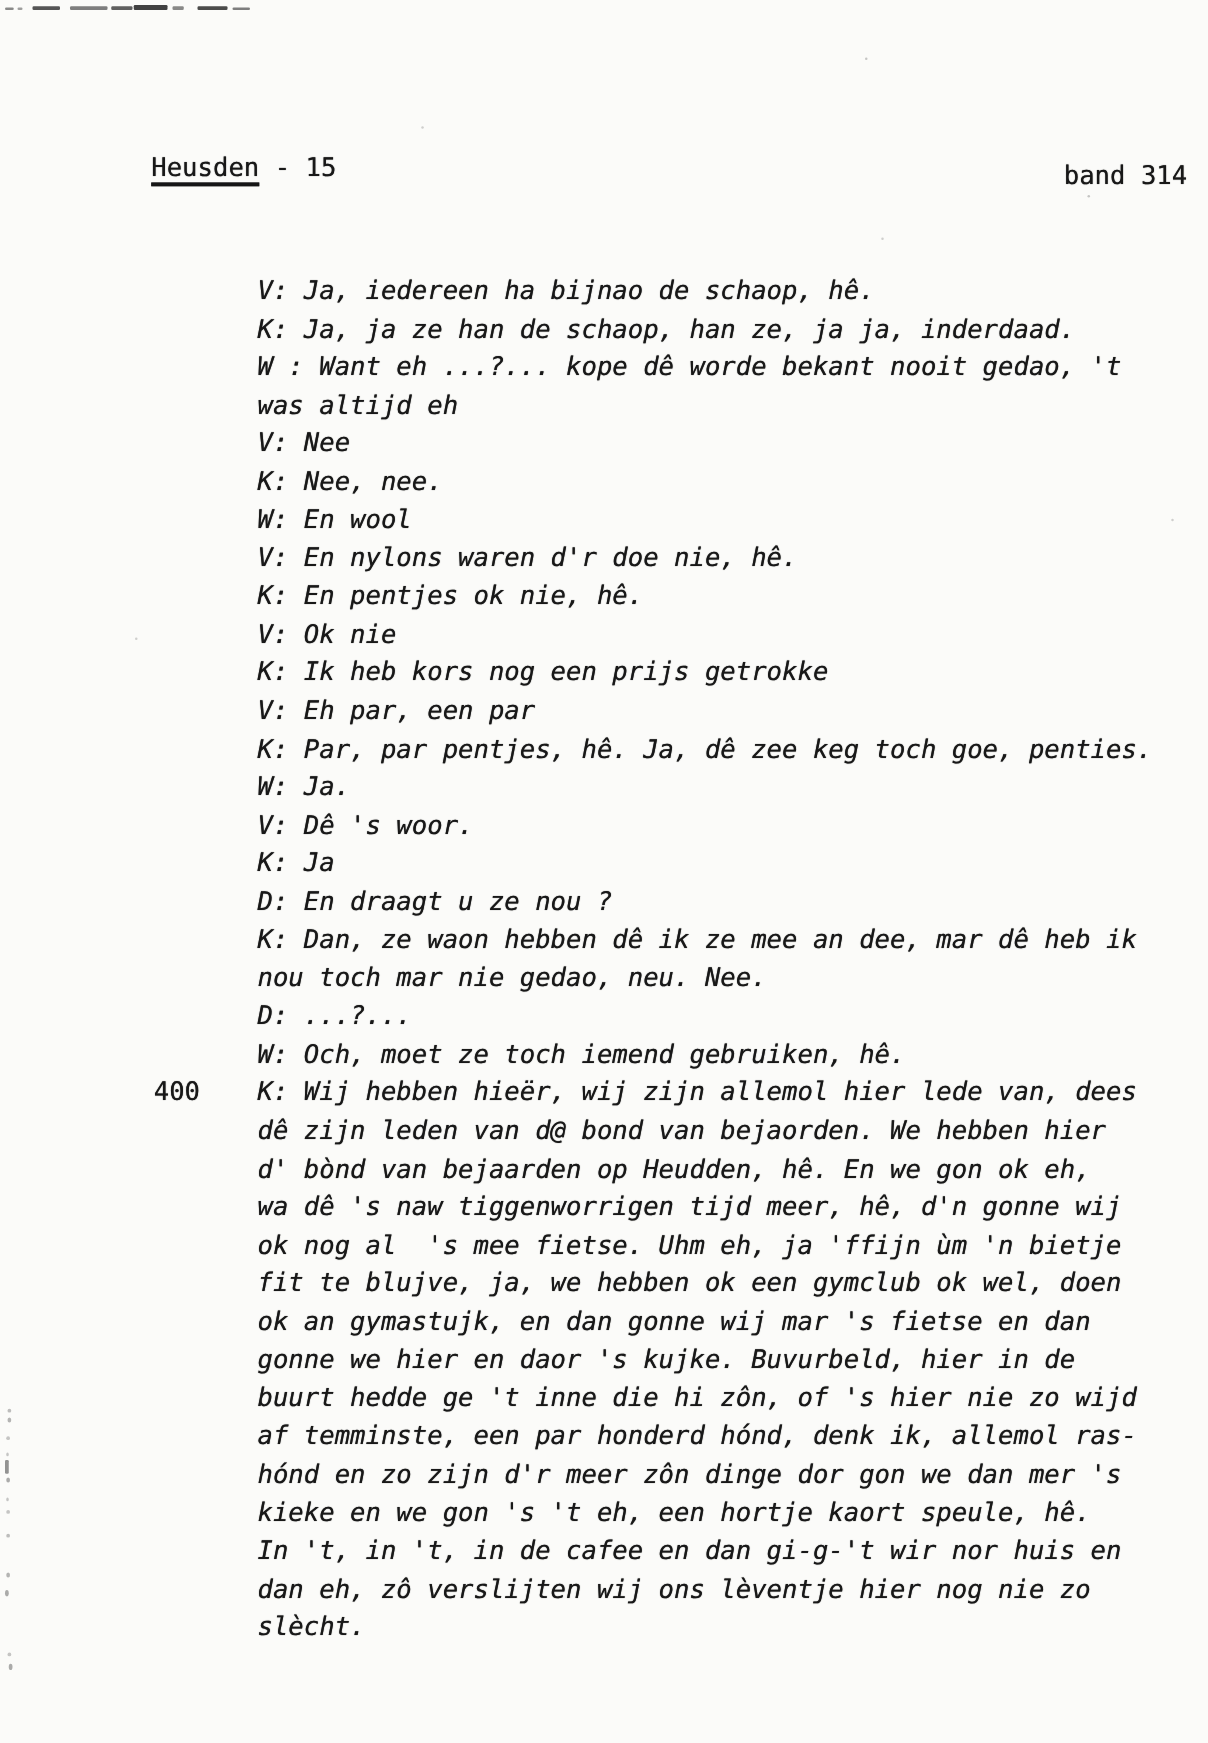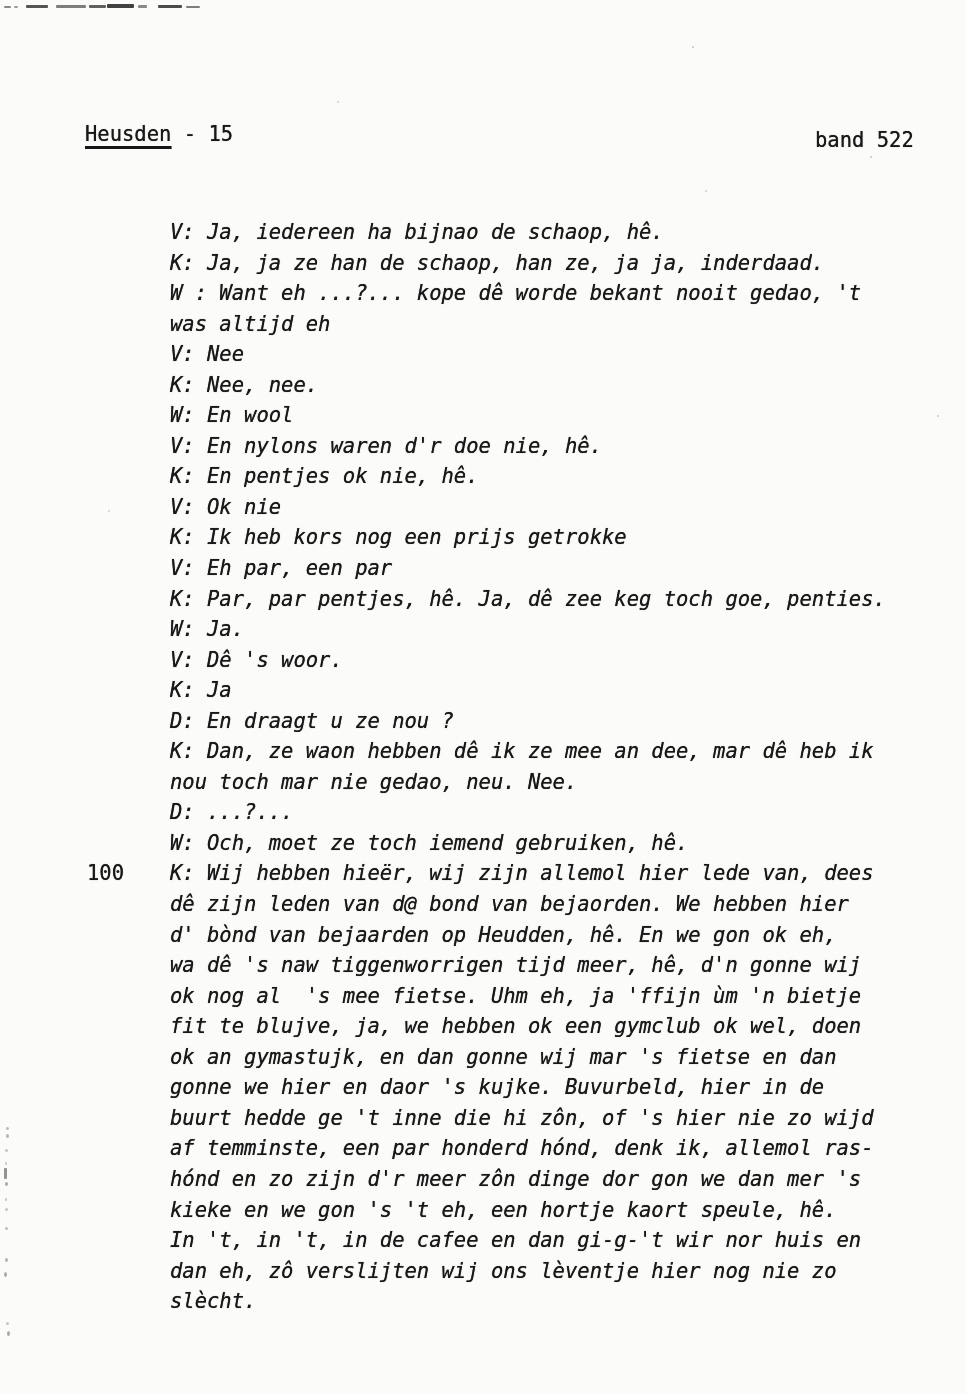--- a/index.html
+++ b/index.html
@@ -11,20 +11,21 @@
     font-family:"DejaVu Sans Mono","Liberation Mono",monospace;
     color:#181818;
   }
   .page{position:absolute;inset:0;}
   .tw{
     font-family:"DejaVu Sans Mono","Liberation Mono",monospace;
     font-size:20.5px;
     color:#181818;
     text-shadow:0 0 0.7px rgba(10,10,10,0.85);
     white-space:pre;
+    margin-left:36px;
   }
   .header-left{position:absolute;left:85px;top:122px;}
   .header-place{
     text-decoration:underline;
     text-decoration-thickness:2.5px;
     text-underline-offset:5px;
     text-decoration-color:#161616;
   }
   .header-band{position:absolute;left:815px;top:128px;}
   .margin-note{position:absolute;left:87px;top:858px;line-height:30.55px;}
@@ -70,19 +71,19 @@
 
   <div class="speck" style="left:692px;top:46px;width:2px;height:2px;opacity:.3"></div>
   <div class="speck" style="left:870px;top:156px;width:2px;height:2px;opacity:.3"></div>
   <div class="speck" style="left:705px;top:190px;width:2px;height:2px;opacity:.25"></div>
   <div class="speck" style="left:337px;top:101px;width:2px;height:2px;opacity:.25"></div>
   <div class="speck" style="left:937px;top:415px;width:2px;height:2px;opacity:.25"></div>
   <div class="speck" style="left:108px;top:510px;width:2px;height:2px;opacity:.25"></div>
 
   <div class="tw header-left"><span class="header-place">Heusden</span><span> - 15</span></div>
 
-  <div class="tw header-band">band 522</div>
+  <div class="tw header-band">band 314</div>
 
-  <div class="tw margin-note">100</div>
+  <div class="tw margin-note">400</div>
 
   <div class="tw body-block"><div class="line">V: Ja, iedereen ha bijnao de schaop, hê.</div><div class="line">K: Ja, ja ze han de schaop, han ze, ja ja, inderdaad.</div><div class="line">W : Want eh ...?... kope dê worde bekant nooit gedao, 't</div><div class="line">was altijd eh</div><div class="line">V: Nee</div><div class="line">K: Nee, nee.</div><div class="line">W: En wool</div><div class="line">V: En nylons waren d'r doe nie, hê.</div><div class="line">K: En pentjes ok nie, hê.</div><div class="line">V: Ok nie</div><div class="line">K: Ik heb kors nog een prijs getrokke</div><div class="line">V: Eh par, een par</div><div class="line">K: Par, par pentjes, hê. Ja, dê zee keg toch goe, penties.</div><div class="line">W: Ja.</div><div class="line">V: Dê 's woor.</div><div class="line">K: Ja</div><div class="line">D: En draagt u ze nou ?</div><div class="line">K: Dan, ze waon hebben dê ik ze mee an dee, mar dê heb ik</div><div class="line">nou toch mar nie gedao, neu. Nee.</div><div class="line">D: ...?...</div><div class="line">W: Och, moet ze toch iemend gebruiken, hê.</div><div class="line">K: Wij hebben hieër, wij zijn allemol hier lede van, dees</div><div class="line">dê zijn leden van d@ bond van bejaorden. We hebben hier</div><div class="line">d' bònd van bejaarden op Heudden, hê. En we gon ok eh,</div><div class="line">wa dê 's naw tiggenworrigen tijd meer, hê, d'n gonne wij</div><div class="line">ok nog al  's mee fietse. Uhm eh, ja 'ffijn ùm 'n bietje</div><div class="line">fit te blujve, ja, we hebben ok een gymclub ok wel, doen</div><div class="line">ok an gymastujk, en dan gonne wij mar 's fietse en dan</div><div class="line">gonne we hier en daor 's kujke. Buvurbeld, hier in de</div><div class="line">buurt hedde ge 't inne die hi zôn, of 's hier nie zo wijd</div><div class="line">af temminste, een par honderd hónd, denk ik, allemol ras-</div><div class="line">hónd en zo zijn d'r meer zôn dinge dor gon we dan mer 's</div><div class="line">kieke en we gon 's 't eh, een hortje kaort speule, hê.</div><div class="line">In 't, in 't, in de cafee en dan gi-g-'t wir nor huis en</div><div class="line">dan eh, zô verslijten wij ons lèventje hier nog nie zo</div><div class="line">slècht.</div></div>
 
 </div>
 
 </body></html>

